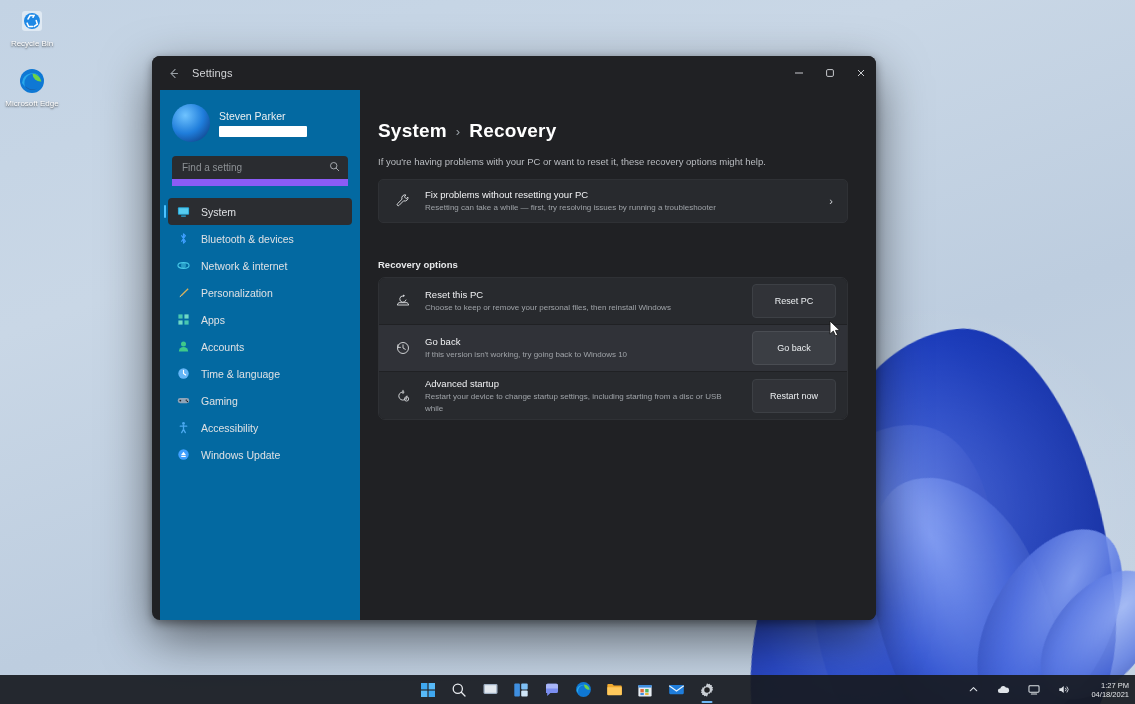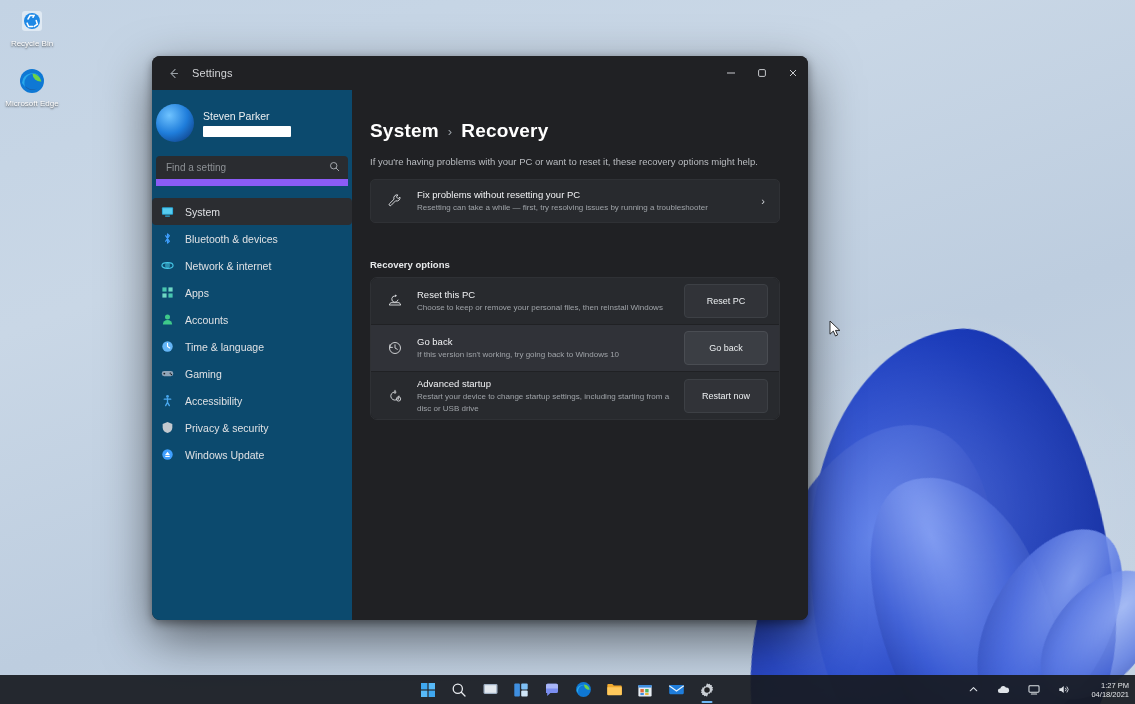--- a/index.html
+++ b/index.html
@@ -84,21 +84,21 @@
     margin: 0 auto 3px;
     display: flex; align-items: center; justify-content: center;
   }
   #icon-recycle { left: 0px; top: 6px; }
   #icon-edge    { left: 0px; top: 66px; }
 
   
   #settings-window {
     position: absolute;
     left: 152px; top: 56px;
-    width: 656px; height: 564px;
+    width: 724px; height: 564px;
     background: #202124;
     border-radius: 8px;
     box-shadow: 0 18px 50px rgba(0,0,0,.55), 0 3px 10px rgba(0,0,0,.4);
     overflow: hidden;
     display: flex; flex-direction: column;
     color: #e8e8e8;
   }
   #titlebar {
     height: 34px;
     background: #202124;
@@ -129,23 +129,24 @@
     display: flex; align-items: center; justify-content: center;
     color: #c8cace;
     font-size: 11px;
   }
   #window-body { display: flex; flex: 1 1 auto; min-height: 0; }
 
   
   #sidebar {
     width: 200px;
     flex: 0 0 200px;
-    background: #0c4a6e;
-    padding: 0 0;
+    background: #0369a1;
+    padding: 0 8px;
     box-sizing: border-box;
+    margin-left: 8px;
   }
   #profile {
     display: flex; align-items: center;
     padding: 14px 4px 12px 4px;
     gap: 9px;
   }
   #avatar {
     width: 38px; height: 38px; border-radius: 50%;
     background: radial-gradient(circle at 35% 30%, #6fc3ff 0%, #1f7ddb 50%, #0b2f6e 100%);
     flex: 0 0 38px;
@@ -460,20 +461,29 @@
         <div class="nav-item">
           <span class="nav-ico">
             <svg width="13" height="13" viewBox="0 0 14 14">
                 <ellipse cx="7" cy="7" rx="6" ry="3.1" fill="none" stroke="#46c8e8" stroke-width="1.2"></ellipse>
                 <ellipse cx="7" cy="7" rx="2.6" ry="3.1" fill="#46c8e8" opacity=".55"></ellipse>
               </svg>
           </span>
           <span>Network &amp; internet</span>
         </div>
 
+        <div class="nav-item">
+          <span class="nav-ico">
+            <svg width="13" height="13" viewBox="0 0 14 14">
+                <path d="M3 11.5 L5 9 L11.5 2.5 L12.5 3.5 L6 10 Z" fill="#d6b15e"></path>
+                <path d="M3 11.5 L4.3 10.8" stroke="#e8d7a8" stroke-width="1"></path>
+              </svg>
+          </span>
+          <span>Personalization</span>
+        </div>
 
         <div class="nav-item">
           <span class="nav-ico">
             <svg width="13" height="13" viewBox="0 0 14 14">
                 <rect x="1.5" y="1.5" width="4.5" height="4.5" fill="#49c7b0"></rect>
                 <rect x="8" y="1.5" width="4.5" height="4.5" fill="#6fd8c5"></rect>
                 <rect x="1.5" y="8" width="4.5" height="4.5" fill="#6fd8c5"></rect>
                 <rect x="8" y="8" width="4.5" height="4.5" fill="#49c7b0"></rect>
               </svg>
           </span>
@@ -515,28 +525,20 @@
         <div class="nav-item">
           <span class="nav-ico">
             <svg width="13" height="13" viewBox="0 0 14 14">
                 <circle cx="7" cy="2.6" r="1.5" fill="#4aa8ef"></circle>
                 <path d="M7 4.4 V9 M7 9 L5 12.5 M7 9 L9 12.5 M3.5 5.6 H10.5" stroke="#4aa8ef" stroke-width="1.4" fill="none" stroke-linecap="round"></path>
               </svg>
           </span>
           <span>Accessibility</span>
         </div>
 
-        <div class="nav-item">
-          <span class="nav-ico">
-            <svg width="13" height="13" viewBox="0 0 14 14">
-                <path d="M7 1.2 L12.2 3.2 V7.2 C12.2 10 9.9 12.2 7 13 C4.1 12.2 1.8 10 1.8 7.2 V3.2 Z" fill="#c3c9cf"></path>
-              </svg>
-          </span>
-          <span>Privacy &amp; security</span>
-        </div>
 
         <div class="nav-item">
           <span class="nav-ico">
             <svg width="13" height="13" viewBox="0 0 14 14">
                 <circle cx="7" cy="7" r="5.6" fill="#3f9fff"></circle>
                 <path d="M7 4 L9.6 7.6 H4.4 Z" fill="#fff"></path>
                 <rect x="4.6" y="8.4" width="4.8" height="1.3" fill="#fff"></rect>
               </svg>
           </span>
           <span>Windows Update</span>
@@ -605,21 +607,21 @@
             <span class="card-ico">
               <svg width="16" height="16" viewBox="0 0 18 18">
                 <path d="M13.5 9 a4.6 4.6 0 1 1 -3.4 -4.45" fill="none" stroke="currentColor" stroke-width="1.05" stroke-linecap="round"></path>
                 <path d="M9 2.6 V6.2" fill="none" stroke="currentColor" stroke-width="1.05" stroke-linecap="round"></path>
                 <circle cx="13" cy="12.3" r="2.4" fill="none" stroke="currentColor" stroke-width="1"></circle>
                 <circle cx="13" cy="12.3" r=".75" fill="currentColor"></circle>
               </svg>
             </span>
             <div class="card-text">
               <div class="card-title">Advanced startup</div>
-              <div class="card-sub">Restart your device to change startup settings, including starting from a disc or USB drive</div>
+              <div class="card-sub">Restart your device to change startup settings, including starting from a disc or USB while</div>
             </div>
             <button class="opt-btn">Restart now</button>
           </div>
 
         </div>
 
 
       </div>
     </div>
   </div>

